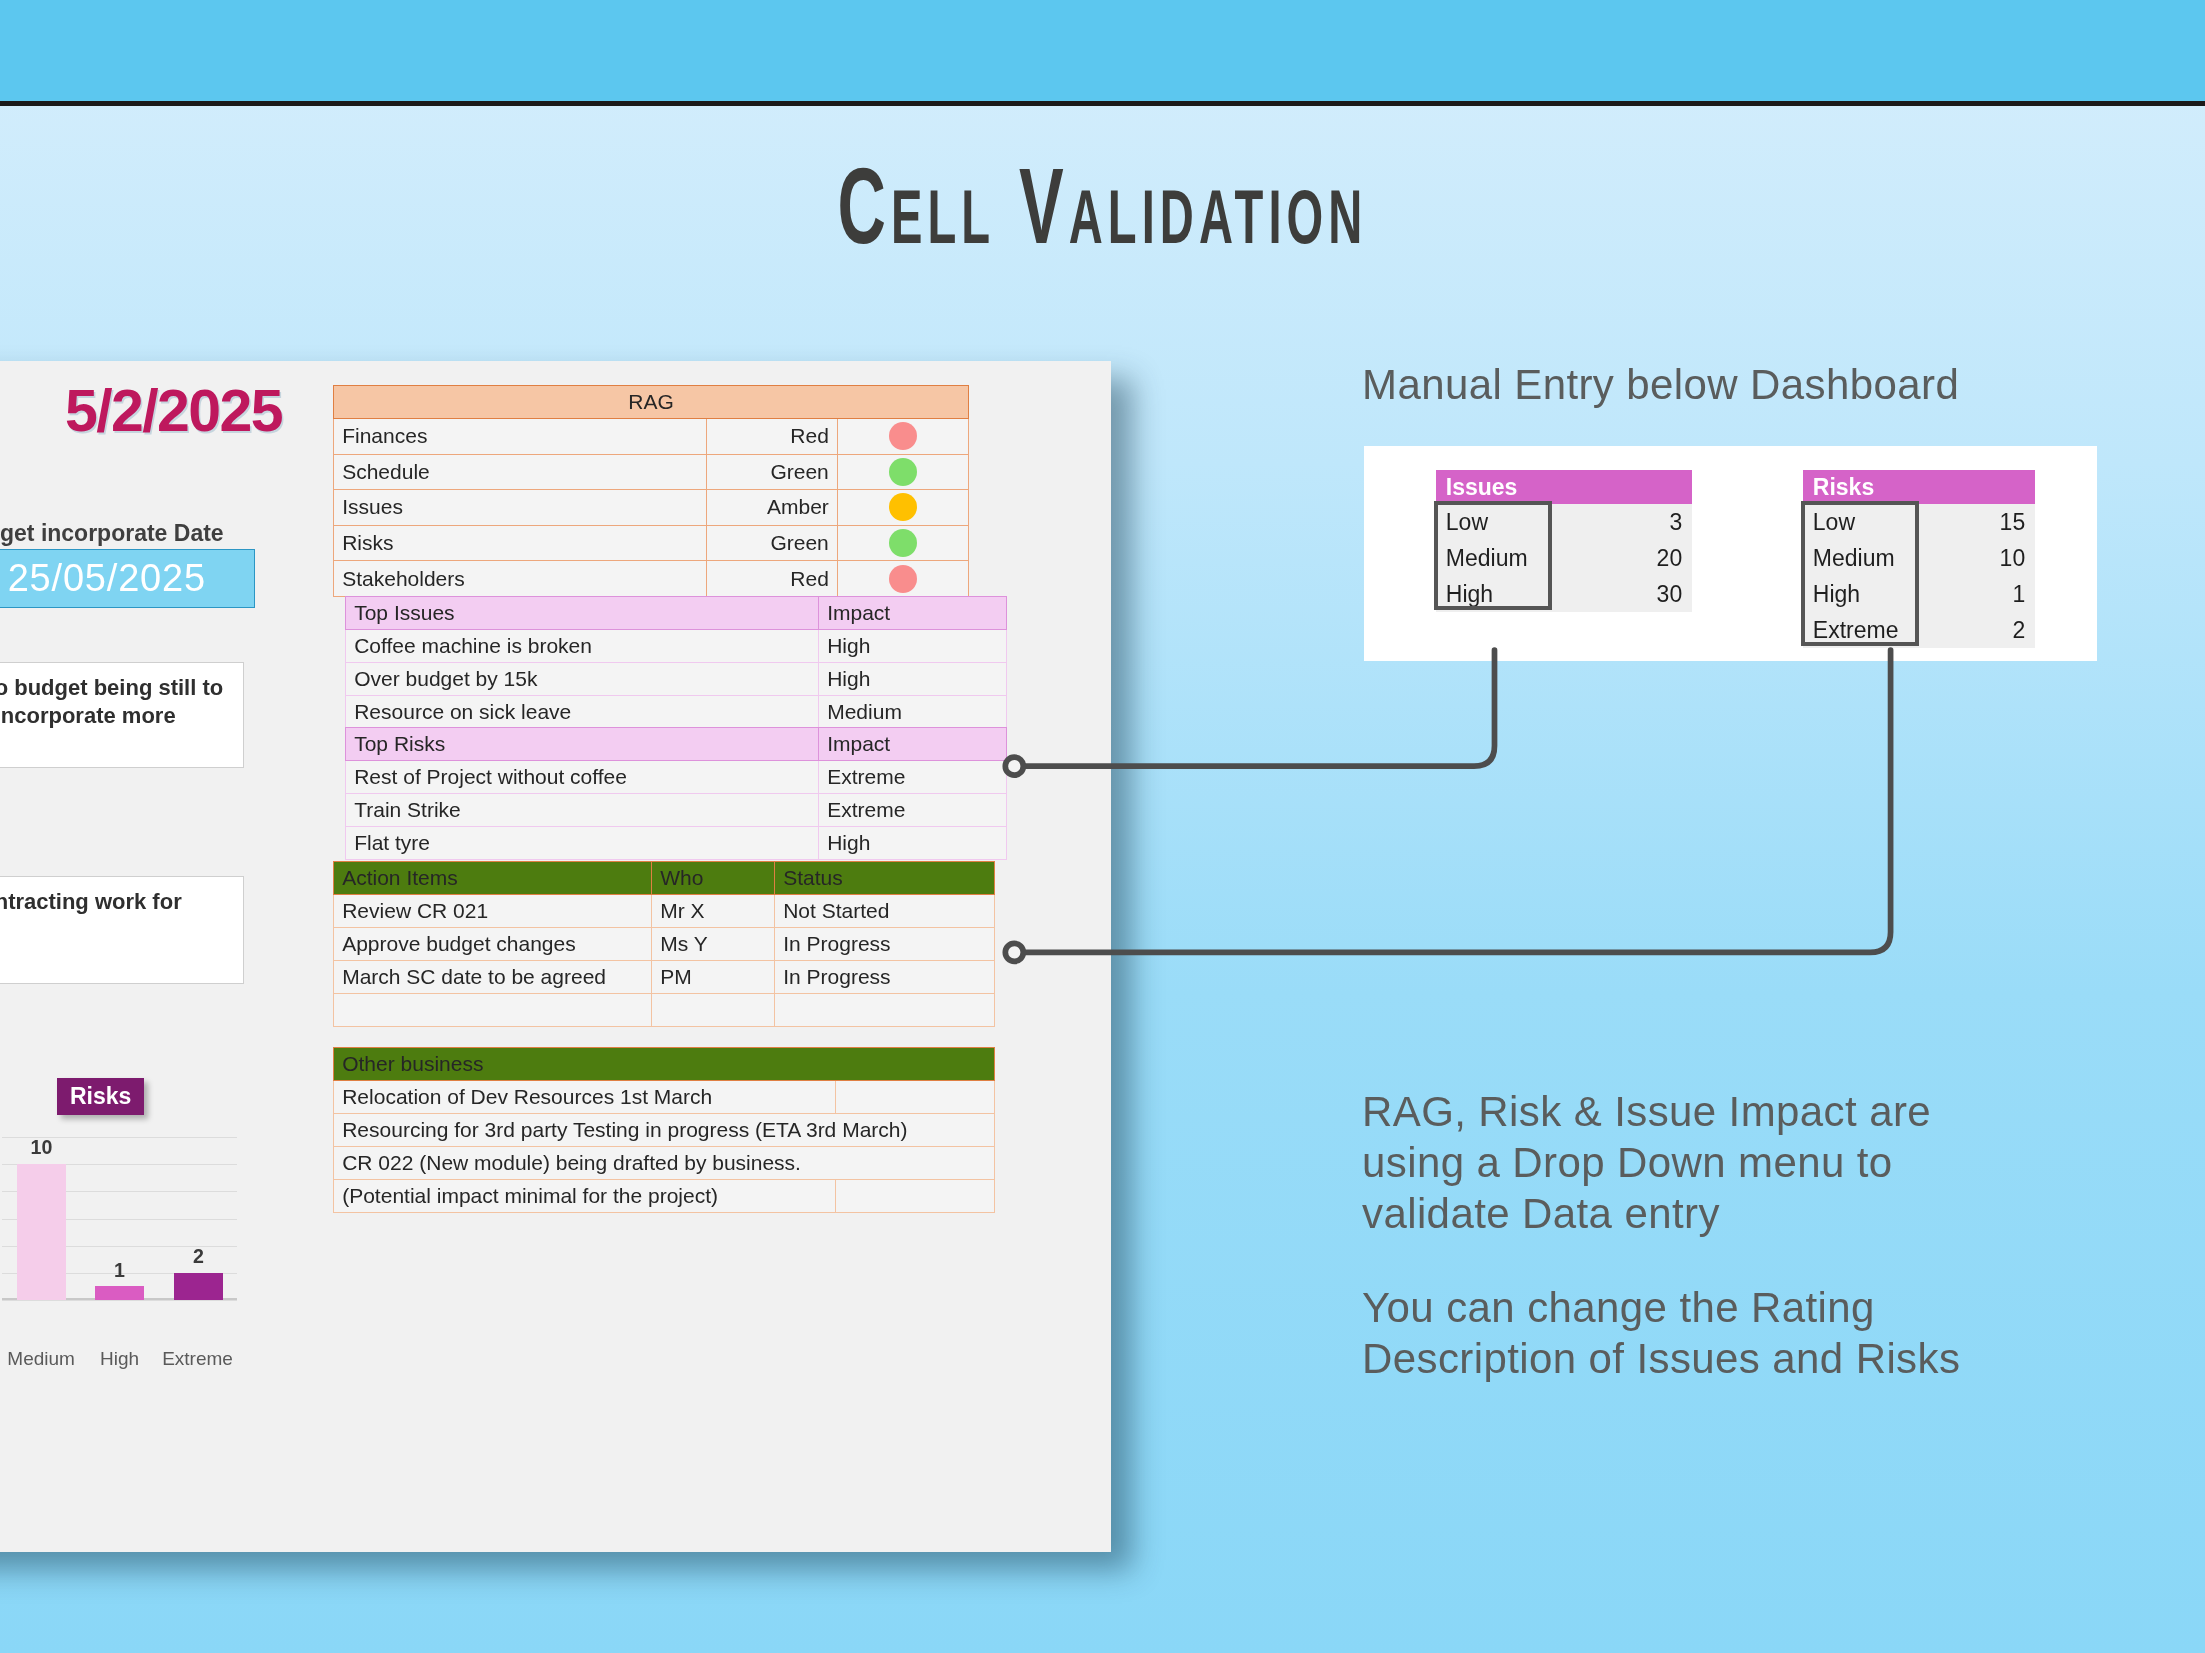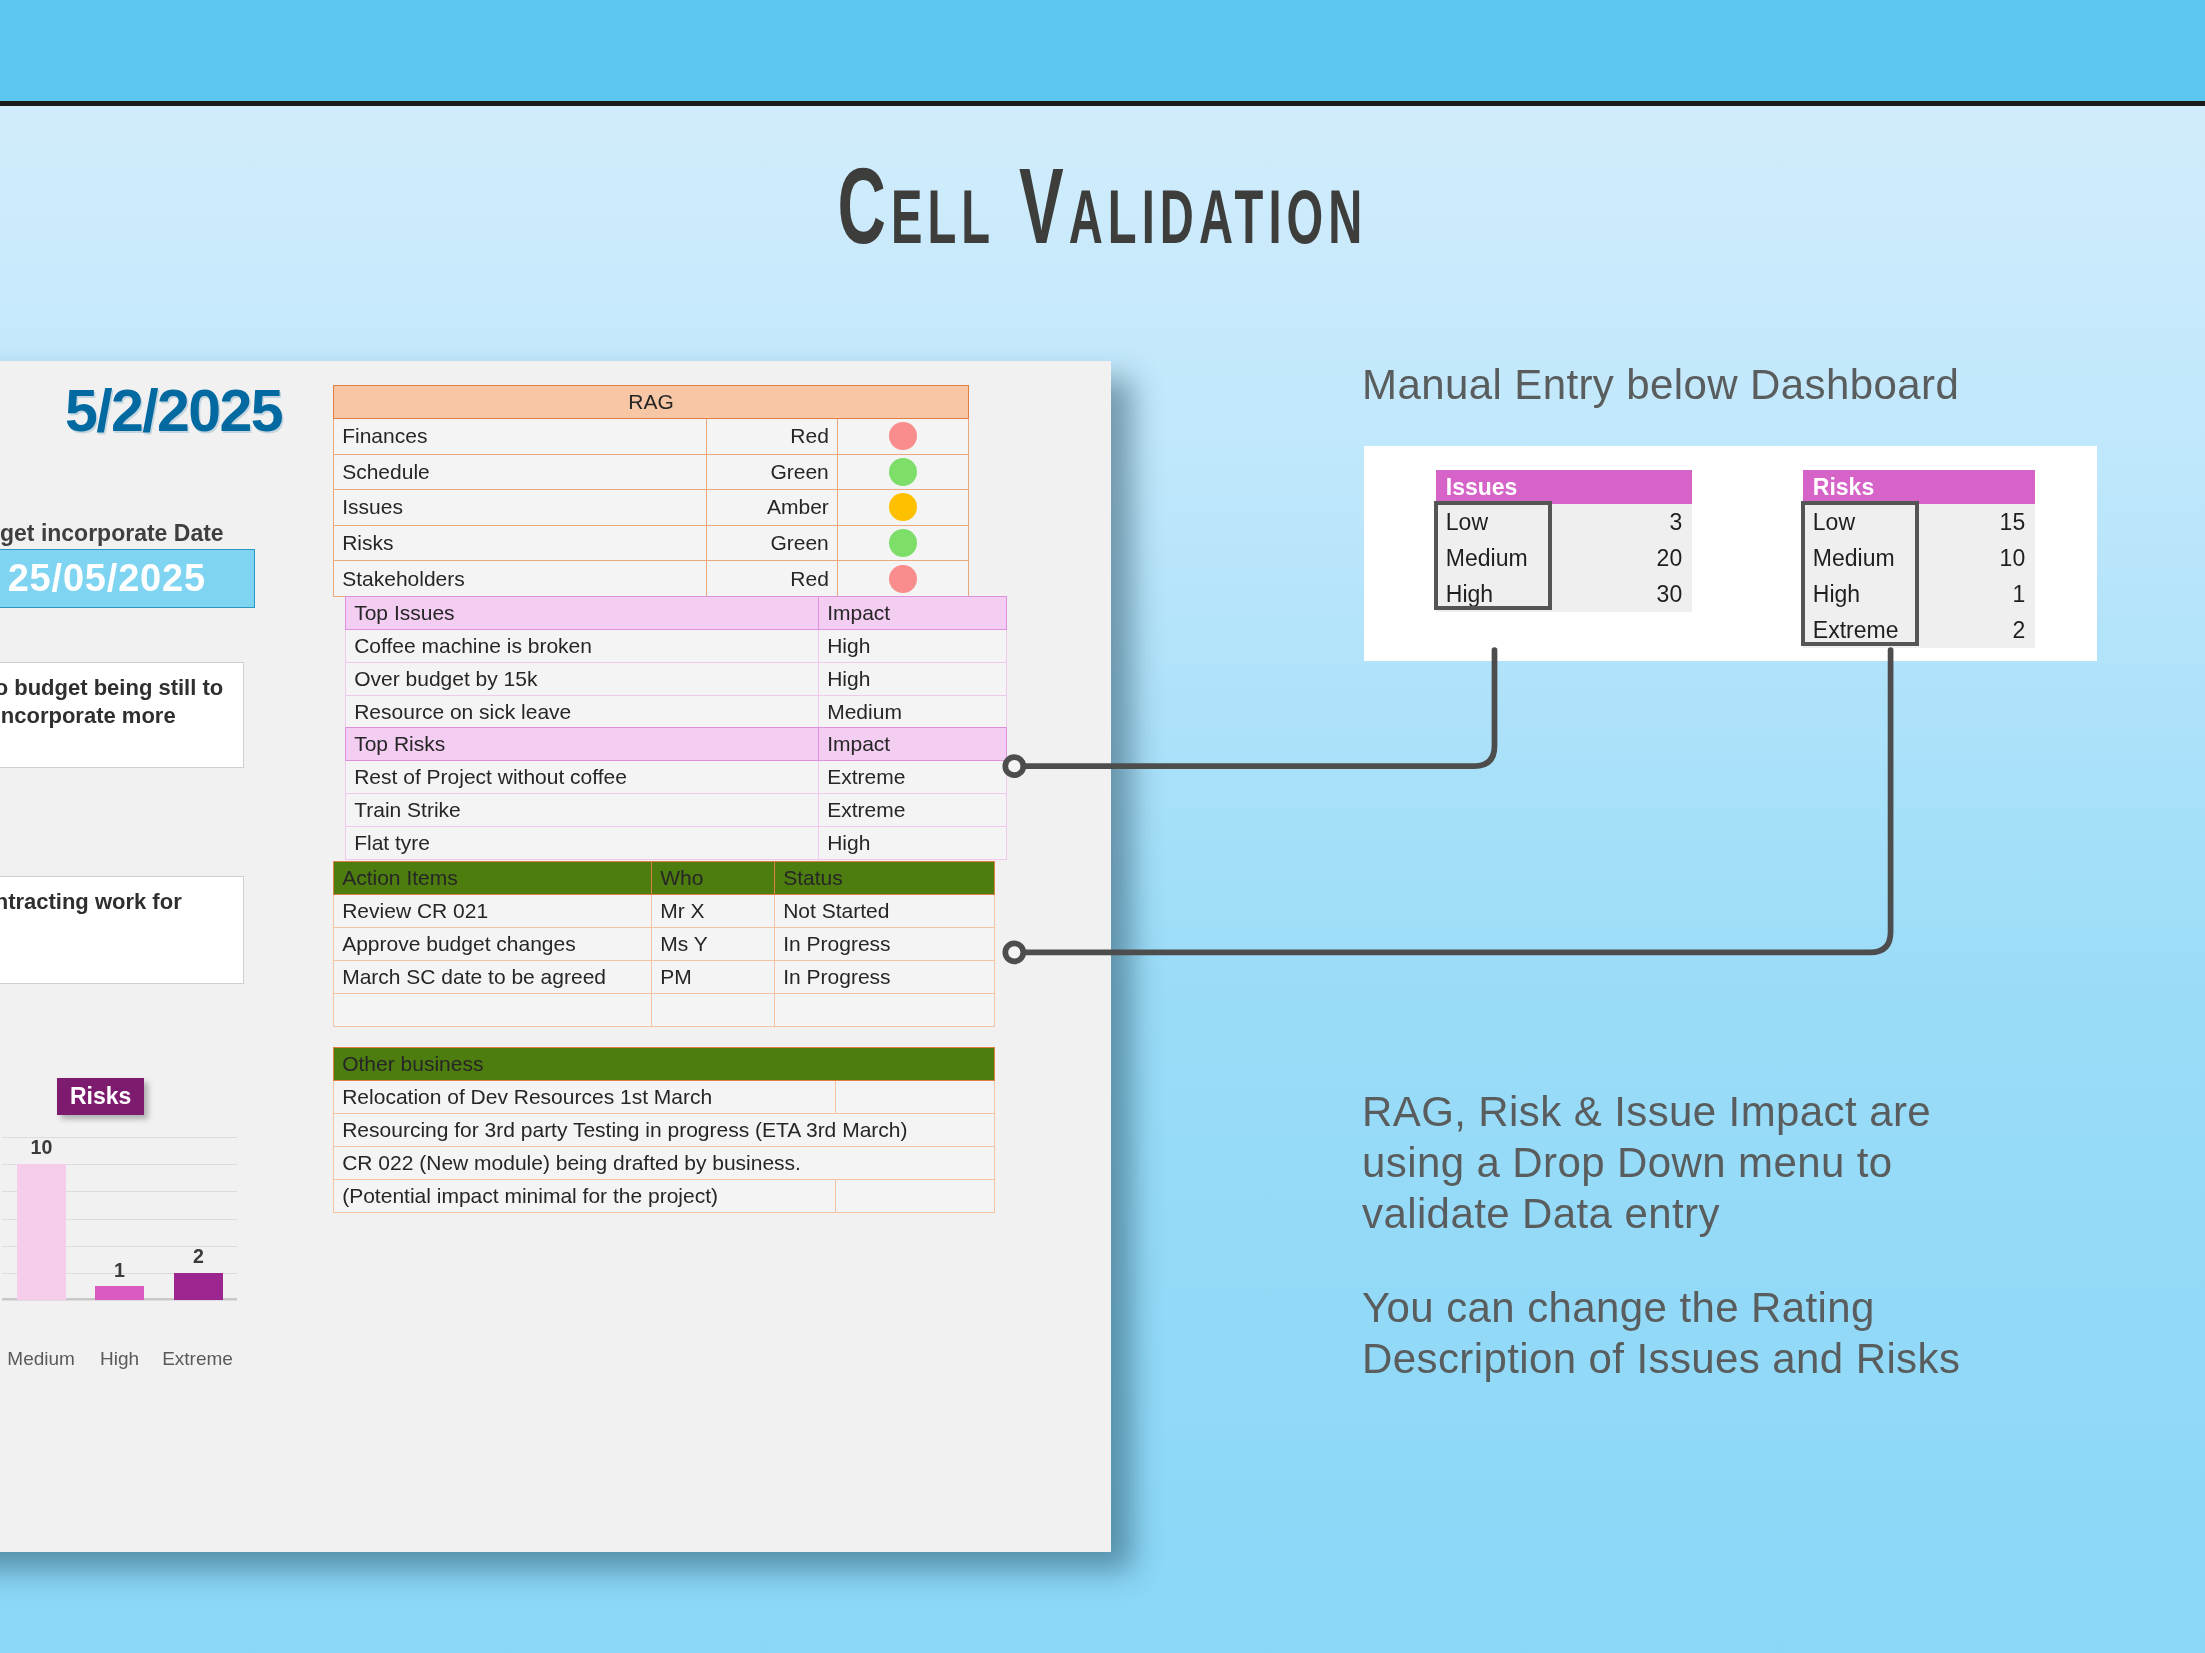--- a/index.html
+++ b/index.html
@@ -26,30 +26,30 @@
 
   
   .panel{
     position:absolute;left:-425px;top:361px;width:1536px;height:1191px;
     background:#f1f1f1;
     box-shadow:21px 18px 28px rgba(20,55,75,.45);
   }
 
   .bigdate{
     position:absolute;left:490px;top:16.3px;
-    font-size:59px;font-weight:700;color:#0369a1;letter-spacing:-1.6px;
+    font-size:59px;font-weight:700;color:#be185d;letter-spacing:-1.6px;
     text-shadow:1.6px 1.6px 0 rgba(160,190,205,.55);
   }
   .tc-label{position:absolute;left:425px;top:159px;font-size:23px;font-weight:700;color:#3f3f3f;}
   .tc-box{
     position:absolute;left:417px;top:188px;width:263px;height:59px;
     background:#7fd4f2;border:1.6px solid #2c96c4;box-sizing:border-box;
     display:flex;align-items:center;padding-left:14.7px;
   }
-  .tc-box span{font-size:38px;color:#ffffff;letter-spacing:0.8px;font-weight:bold;}
+  .tc-box span{font-size:38px;color:#ffffff;letter-spacing:0.8px;}
 
   .note{
     position:absolute;background:#ffffff;border:0.8px solid #cfcfcf;box-sizing:border-box;
     padding:11.4px 14.7px;font-size:22px;font-weight:700;color:#2f2f2f;line-height:1.25;
   }
   .note1{left:404px;top:301px;width:265px;height:106px;}
   .note2{left:404px;top:515px;width:265px;height:108px;}
 
   
   .chart{position:absolute;left:376px;top:735px;width:319px;height:261px;}

